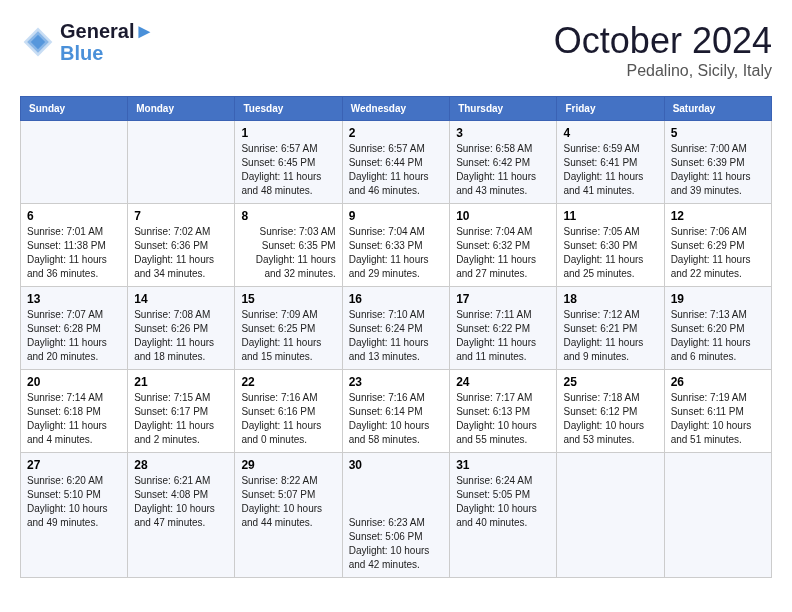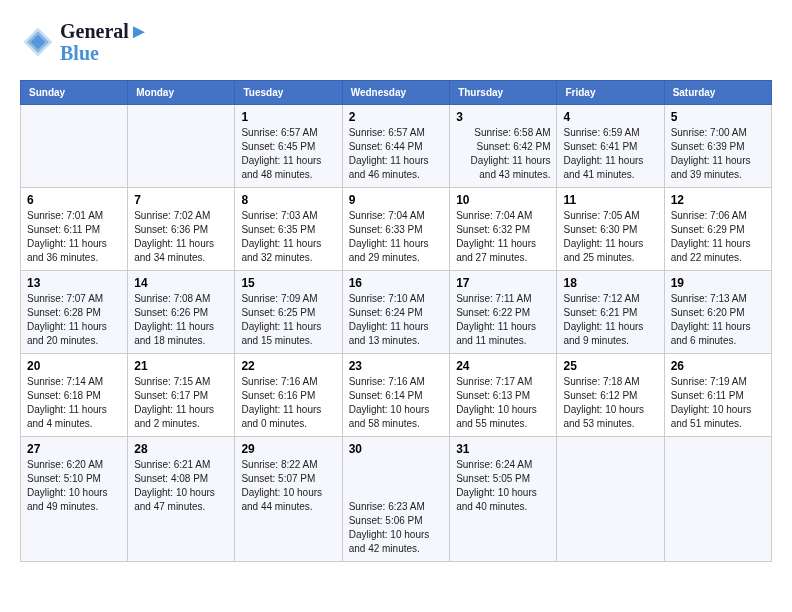--- a/index.html
+++ b/index.html
@@ -13,21 +13,20 @@
     .header {
       display: flex;
       justify-content: space-between;
       align-items: flex-start;
       margin-bottom: 16px;
     }
     .logo {
       display: flex;
       align-items: center;
       gap: 4px;
-      font-family: Liberation Serif, serif;
     }
     .logo-text {
       font-size: 20px;
       font-weight: bold;
       color: #1a1a2e;
       line-height: 1.1;
     }
     .logo-text span {
       color: #4a90d9;
     }
@@ -95,20 +94,24 @@
     <svg class="logo-icon" viewBox="0 0 40 40" xmlns="http://www.w3.org/2000/svg">
       <polygon points="20,4 36,20 20,36 4,20" fill="#4a90d9" opacity="0.3"></polygon>
       <polygon points="20,8 32,20 20,32 8,20" fill="#4a90d9" opacity="0.5"></polygon>
       <polygon points="20,12 28,20 20,28 12,20" fill="#4a90d9" opacity="0.8"></polygon>
     </svg>
     <div class="logo-text">
       <div>General<span>►</span></div>
       <div style="color:#4a90d9;">Blue</div>
     </div>
   </div>
+  <div class="title-block">
+    <div class="month-title">October 2024</div>
+    <div class="location-title">Pedalino, Sicily, Italy</div>
+  </div>
 </div>
 
 <table>
   <thead>
     <tr id="header-row">
         <th>Sunday</th>
         <th>Monday</th>
         <th>Tuesday</th>
         <th>Wednesday</th>
         <th>Thursday</th>
@@ -127,53 +130,53 @@
 Daylight: 11 hours and 48 minutes.</div>
         </td>
         <td>
           <span class="day-num">2</span>
           <div class="day-info" style="white-space: pre-line;">Sunrise: 6:57 AM
 Sunset: 6:44 PM
 Daylight: 11 hours and 46 minutes.</div>
         </td>
         <td>
           <span class="day-num">3</span>
-          <div class="day-info" style="white-space: pre-line; text-align: right;">Sunrise: 6:58 AM
+          <div class="day-info" style="white-space: pre-line;">Sunrise: 6:58 AM
 Sunset: 6:42 PM
 Daylight: 11 hours and 43 minutes.</div>
         </td>
         <td>
           <span class="day-num">4</span>
           <div class="day-info" style="white-space: pre-line;">Sunrise: 6:59 AM
 Sunset: 6:41 PM
 Daylight: 11 hours and 41 minutes.</div>
         </td>
         <td>
           <span class="day-num">5</span>
           <div class="day-info" style="white-space: pre-line;">Sunrise: 7:00 AM
 Sunset: 6:39 PM
 Daylight: 11 hours and 39 minutes.</div>
         </td>
       </tr>
       <tr>
         <td>
           <span class="day-num">6</span>
           <div class="day-info" style="white-space: pre-line;">Sunrise: 7:01 AM
-Sunset: 6:11 PM
+Sunset: 11:38 PM
 Daylight: 11 hours and 36 minutes.</div>
         </td>
         <td>
           <span class="day-num">7</span>
           <div class="day-info" style="white-space: pre-line;">Sunrise: 7:02 AM
 Sunset: 6:36 PM
 Daylight: 11 hours and 34 minutes.</div>
         </td>
         <td>
           <span class="day-num">8</span>
-          <div class="day-info" style="white-space: pre-line;">Sunrise: 7:03 AM
+          <div class="day-info" style="white-space: pre-line; text-align: right;">Sunrise: 7:03 AM
 Sunset: 6:35 PM
 Daylight: 11 hours and 32 minutes.</div>
         </td>
         <td>
           <span class="day-num">9</span>
           <div class="day-info" style="white-space: pre-line;">Sunrise: 7:04 AM
 Sunset: 6:33 PM
 Daylight: 11 hours and 29 minutes.</div>
         </td>
         <td>

